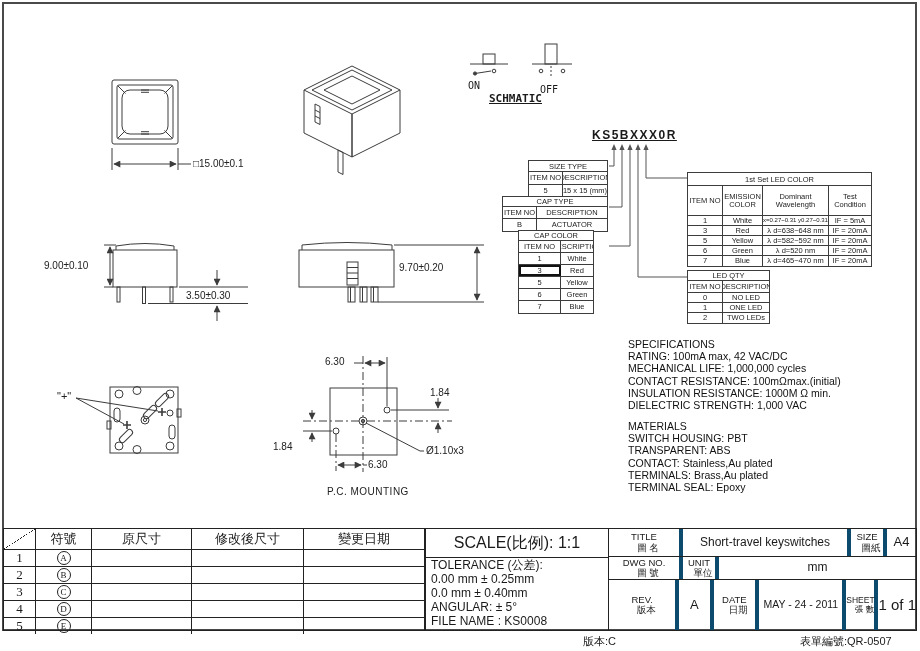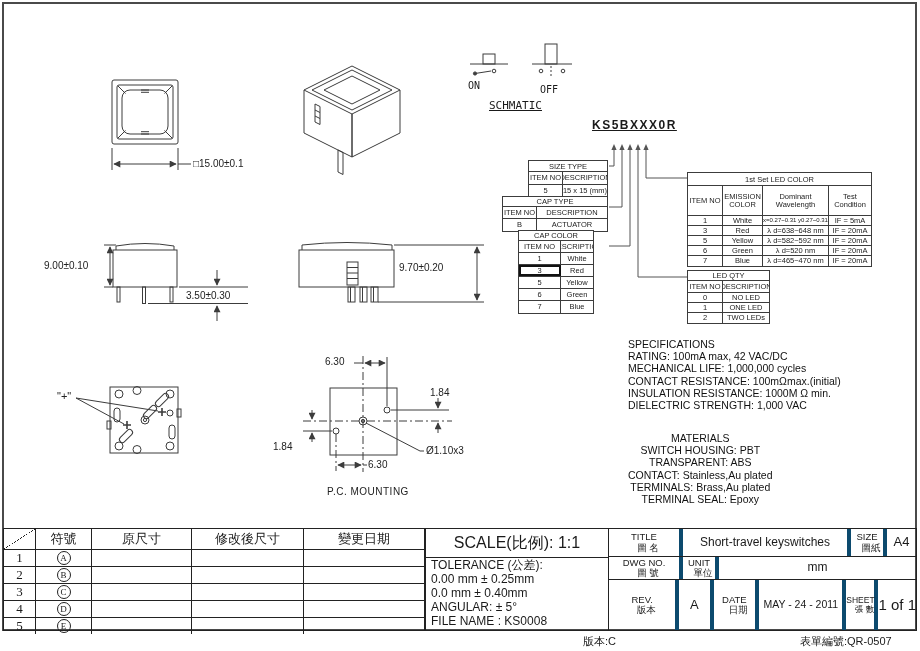--- a/index.html
+++ b/index.html
@@ -205,22 +205,22 @@
 <div class="abs dim" style="left:325px;top:356px;">6.30</div>
 <div class="abs dim" style="left:430px;top:387px;">1.84</div>
 <div class="abs dim" style="left:273px;top:441px;">1.84</div>
 <div class="abs dim" style="left:368px;top:459px;">6.30</div>
 <div class="abs dim" style="left:426px;top:445px;">Ø1.10x3</div>
 <div class="abs dim" style="left:57px;top:390px;font-size:11px;">"+"</div>
 <div class="abs dim" style="left:327px;top:486px;letter-spacing:0.5px;">P.C. MOUNTING</div>
 
 <div class="abs mono" style="left:468px;top:80px;font-size:10px;">ON</div>
 <div class="abs mono" style="left:540px;top:84px;font-size:10px;">OFF</div>
-<div class="abs mono" style="left:489px;top:99px;font-size:11px;font-weight:normal;text-decoration:underline;">SCHMATIC</div>
-<div class="abs pn" style="left:592px;top:118px;">KS5BXXX0R</div>
+<div class="abs mono" style="left:489px;top:92px;font-size:11px;font-weight:bold;text-decoration:underline;">SCHMATIC</div>
+<div class="abs pn" style="left:592px;top:128px;">KS5BXXX0R</div>
 
 <div class="tech-table" style="left:528px;top:160px;width:80px;">
   <div class="tt-title" style="height:11px;">SIZE TYPE</div>
   <div class="tt-row" style="height:13px;">
     <div class="tt-cell" style="width:34px;">ITEM NO</div>
     <div class="tt-cell">DESCRIPTION</div>
   </div>
   <div class="tt-row" style="height:12px;">
     <div class="tt-cell" style="width:34px;">5</div>
     <div class="tt-cell">15 x 15 (mm)</div>
@@ -329,21 +329,21 @@
 
 <div class="abs" style="left:628px;top:338px;">
   <div class="spec t">SPECIFICATIONS</div>
   <div class="spec">RATING: 100mA max, 42 VAC/DC</div>
   <div class="spec">MECHANICAL LIFE:  1,000,000 cycles</div>
   <div class="spec">CONTACT RESISTANCE:  100mΩmax.(initial)</div>
   <div class="spec">INSULATION RESISTANCE:  1000M Ω min.</div>
   <div class="spec">DIELECTRIC STRENGTH:  1,000 VAC</div>
 </div>
 
-<div class="abs" style="left:628px;top:432px;text-align:center;">
+<div class="abs" style="left:628px;top:420px;">
   <div class="spec t">MATERIALS</div>
   <div class="spec">SWITCH HOUSING:  PBT</div>
   <div class="spec">TRANSPARENT:  ABS</div>
   <div class="spec">CONTACT:  Stainless,Au plated</div>
   <div class="spec">TERMINALS:  Brass,Au plated</div>
   <div class="spec">TERMINAL SEAL:  Epoxy</div>
 </div>
 
 <div class="abs rev-table">
   <div class="rev-row hdr">

